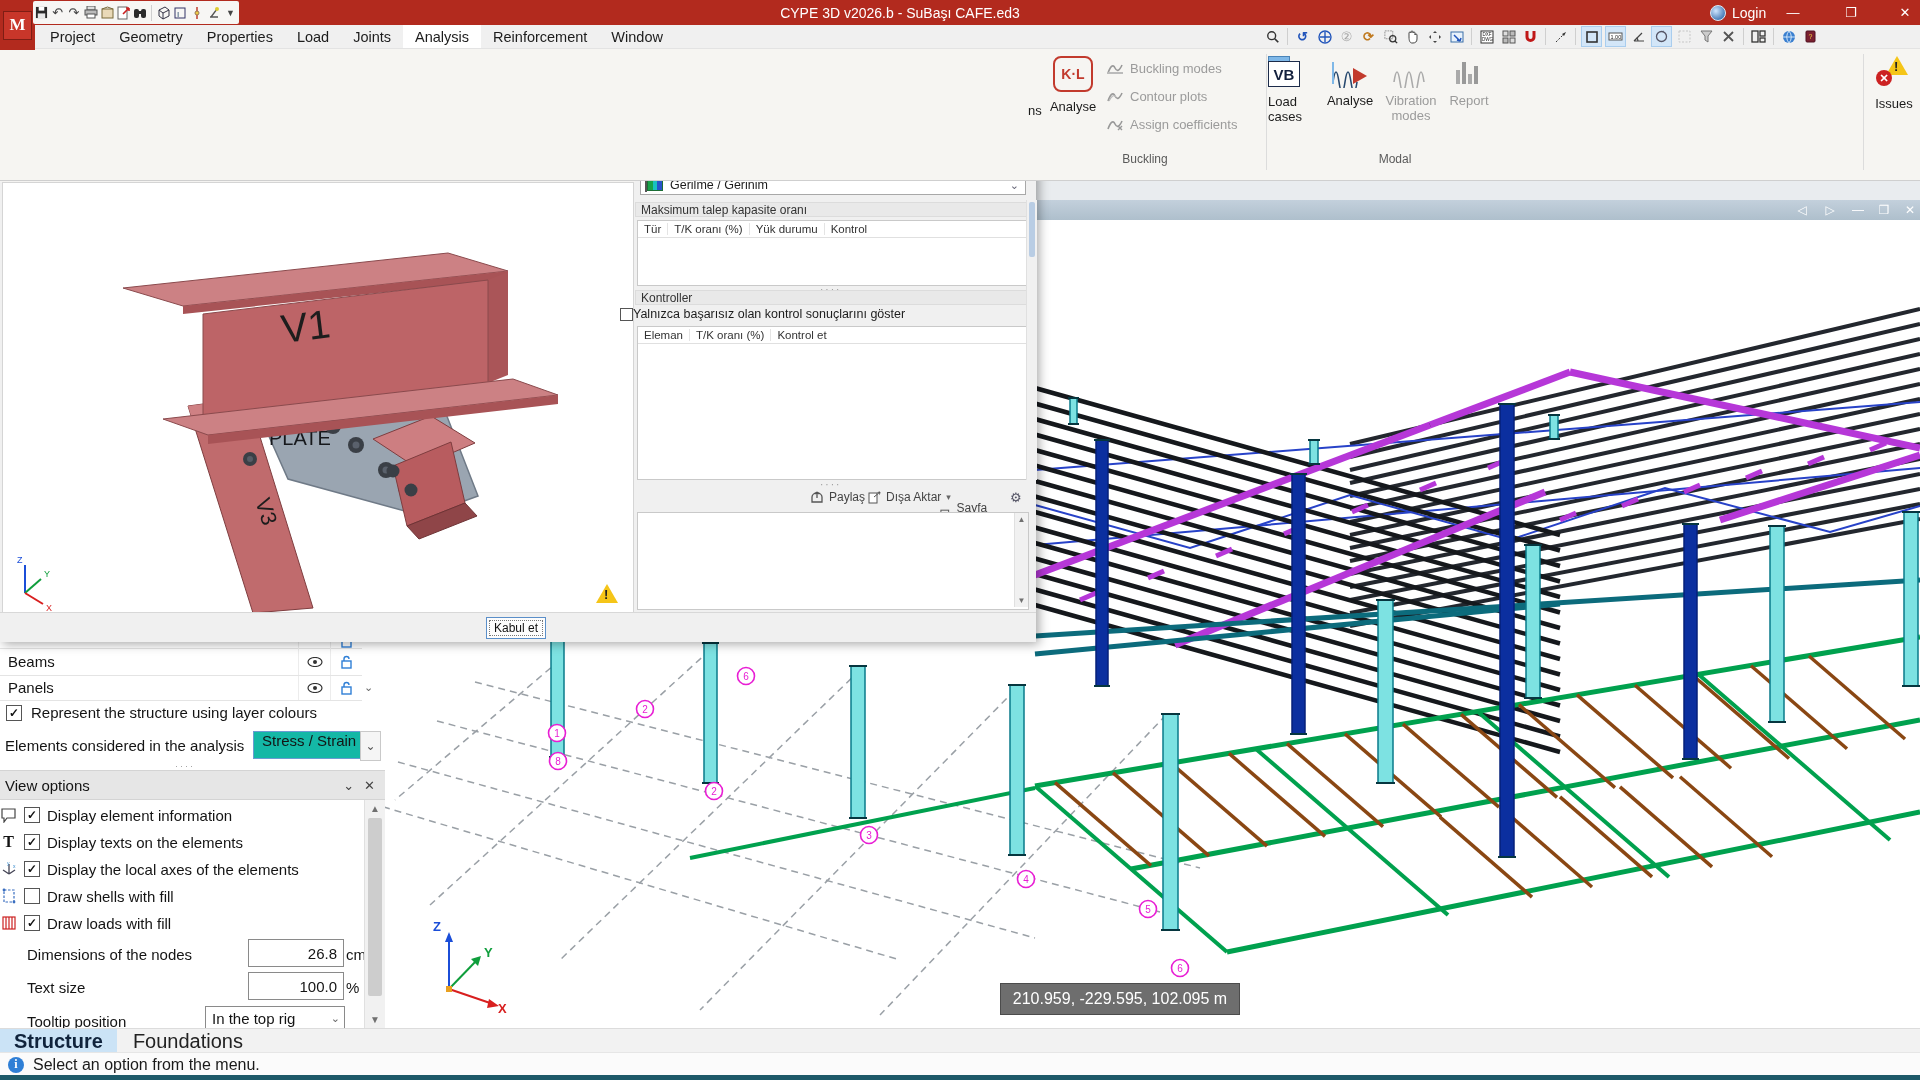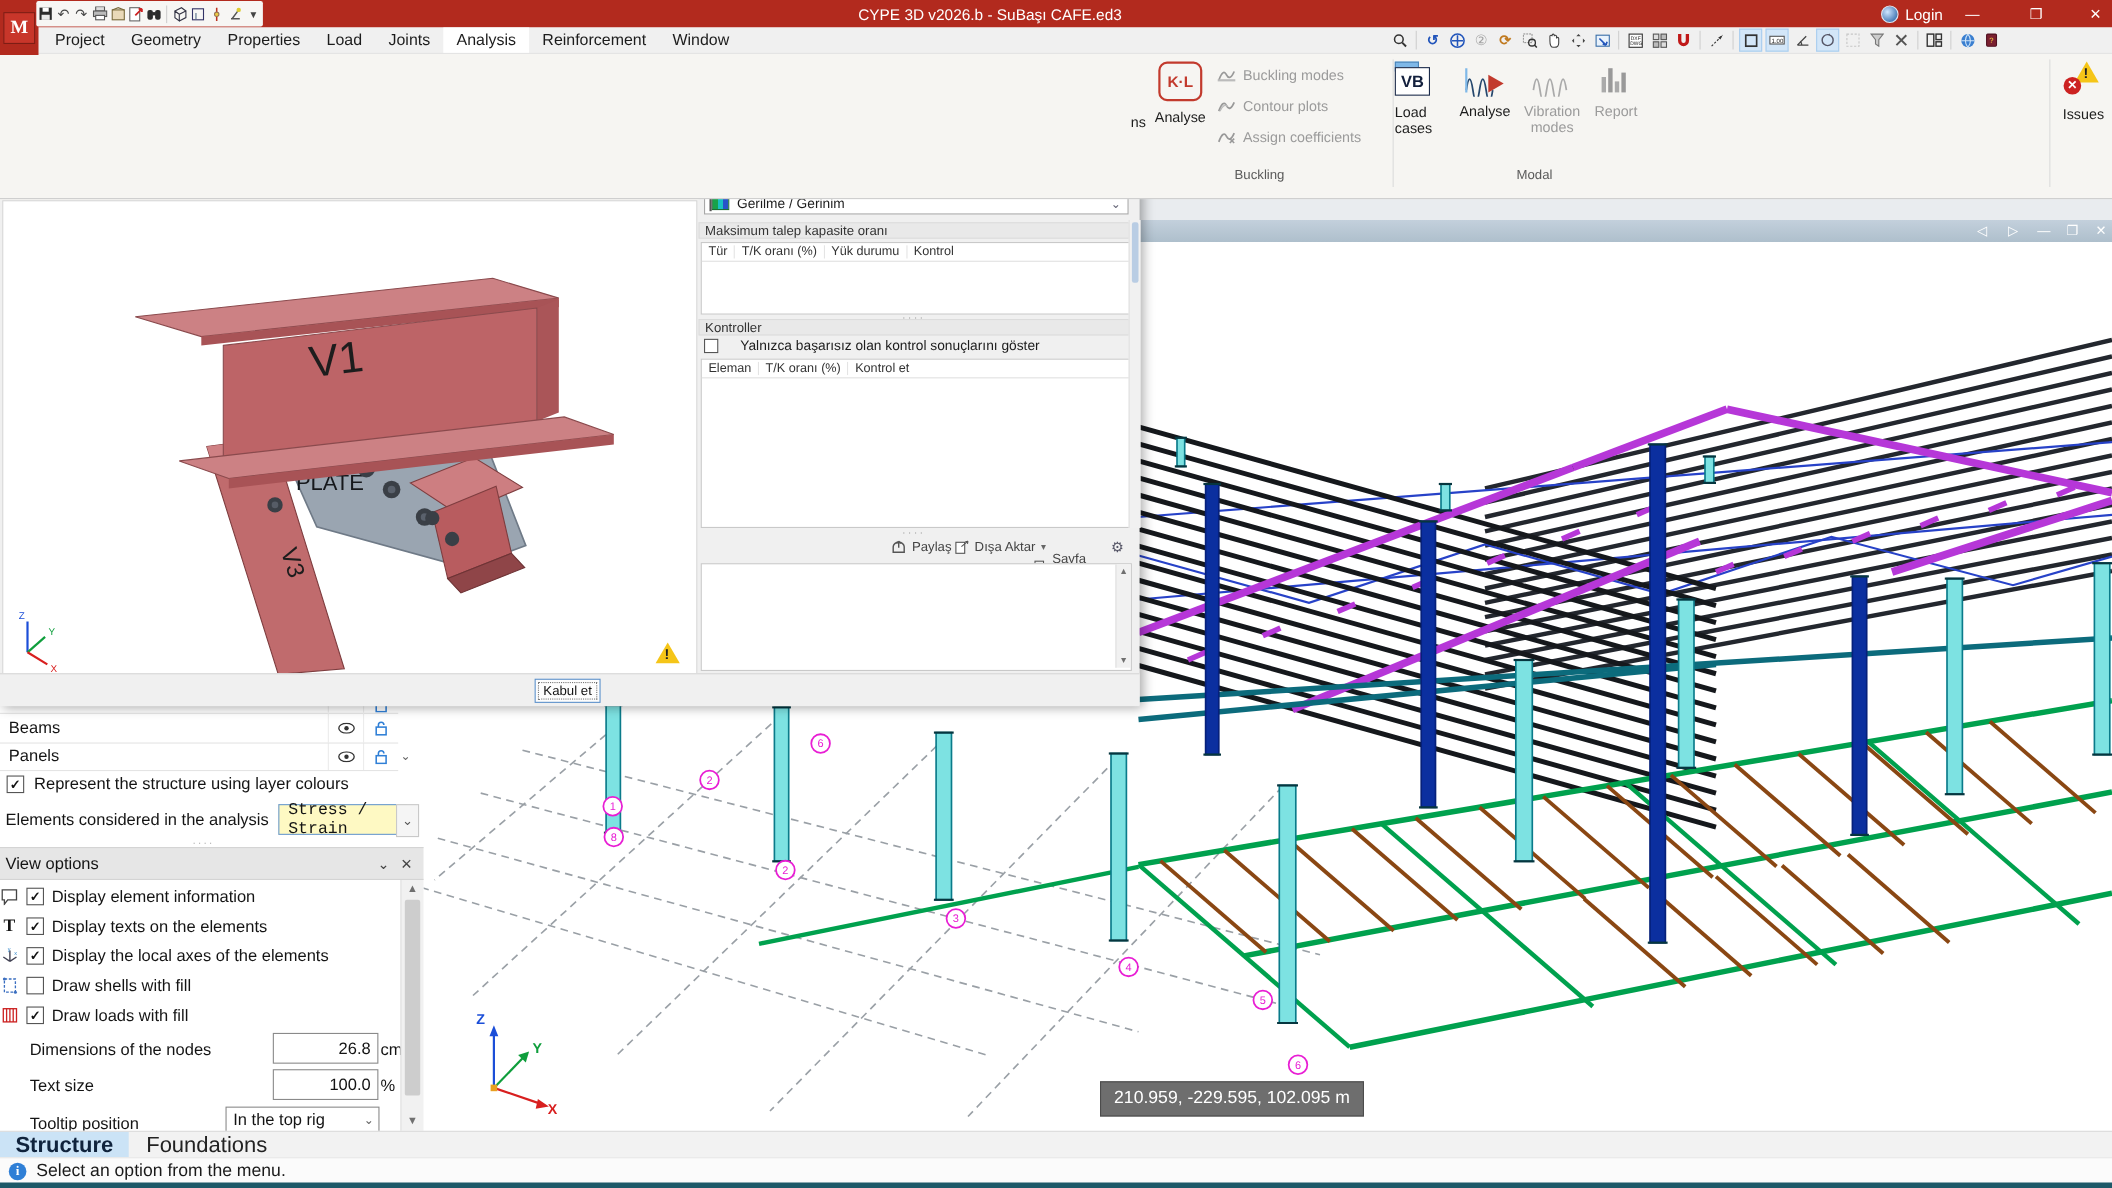--- a/index.html
+++ b/index.html
@@ -639,21 +639,21 @@
   </div>
   <span class="abs" style="left:364px;top:40px;color:#666;font-size:11px;">⌄</span>
 
   <div class="abs" style="left:6px;top:63px;display:flex;align-items:center;gap:9px;">
     <span class="cb checked"></span>
     <span>Represent the structure using layer colours</span>
   </div>
   <div class="abs" style="left:5px;top:96px;display:flex;align-items:center;">
     <span>Elements considered in the analysis</span>
   </div>
-  <div class="abs" style="left:253px;top:90px;width:107px;height:26px;border:1px solid #6b9bd2;background:#fef9c3;display:flex;align-items:center;padding-left:8px;font-family:Liberation Mono, monospace;">
+  <div class="abs" style="left:253px;top:90px;width:107px;height:26px;border:1px solid #6b9bd2;background:#14b8a6;display:flex;padding-left:8px;">
     <span>Stress / Strain</span>
   </div>
   <div class="abs" style="left:360px;top:90px;width:19px;height:28px;display:flex;align-items:center;justify-content:center;color:#555;font-size:12px;background:#f5f5f5;border:1px solid #c9c9c9;">⌄</div>
   <div class="abs" style="left:175px;top:120px;color:#999;font-size:9px;letter-spacing:2px;">····</div>
 
   <div class="abs" style="left:0;top:129px;width:385px;height:28px;background:#e6e6e6;border-top:1px solid #d4d4d4;border-bottom:1px solid #d4d4d4;display:flex;align-items:center;">
     <span style="padding-left:5px;">View options</span>
     <span style="margin-left:auto;color:#444;font-size:13px;">⌄</span>
     <span style="padding:0 10px;color:#444;font-size:13px;">✕</span>
   </div>
@@ -969,21 +969,21 @@
       <span>Tür</span>
         <span>T/K oranı (%)</span>
         <span>Yük durumu</span>
         <span style="border-right:none;">Kontrol</span>
     </div>
   </div>
   <div class="dots" style="left:820px;top:224px;">····</div>
   <div class="sechead" style="left:635px;top:230px;">
       <span>Kontroller</span>
     </div>
-  <div class="abs" style="left:640px;top:247px;display:flex;align-items:center;gap:20px;font-size:12.5px;">
+  <div class="abs" style="left:620px;top:247px;display:flex;align-items:center;gap:0;font-size:12.5px;">
     <span class="cb" style="width:11px;height:11px;"></span>
     <span>Yalnızca başarısız olan kontrol sonuçlarını göster</span>
   </div>
   <div class="dtable" style="left:637px;top:266px;height:152px;">
     <div class="dthead">
       <span>Eleman</span>
         <span>T/K oranı (%)</span>
         <span style="border-right:none;">Kontrol et</span>
     </div>
   </div>

